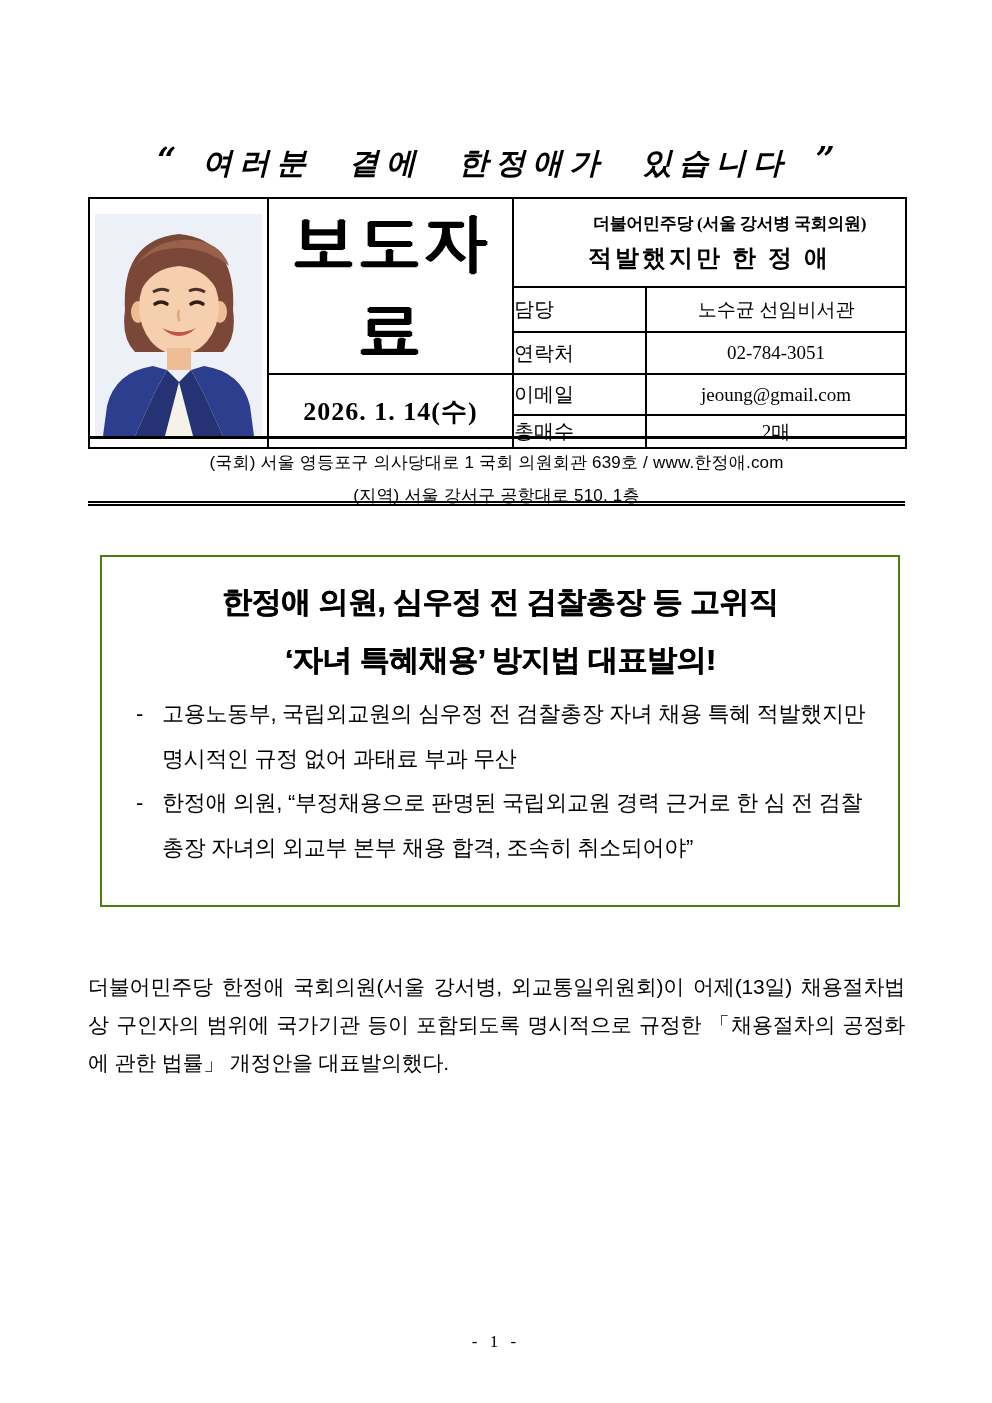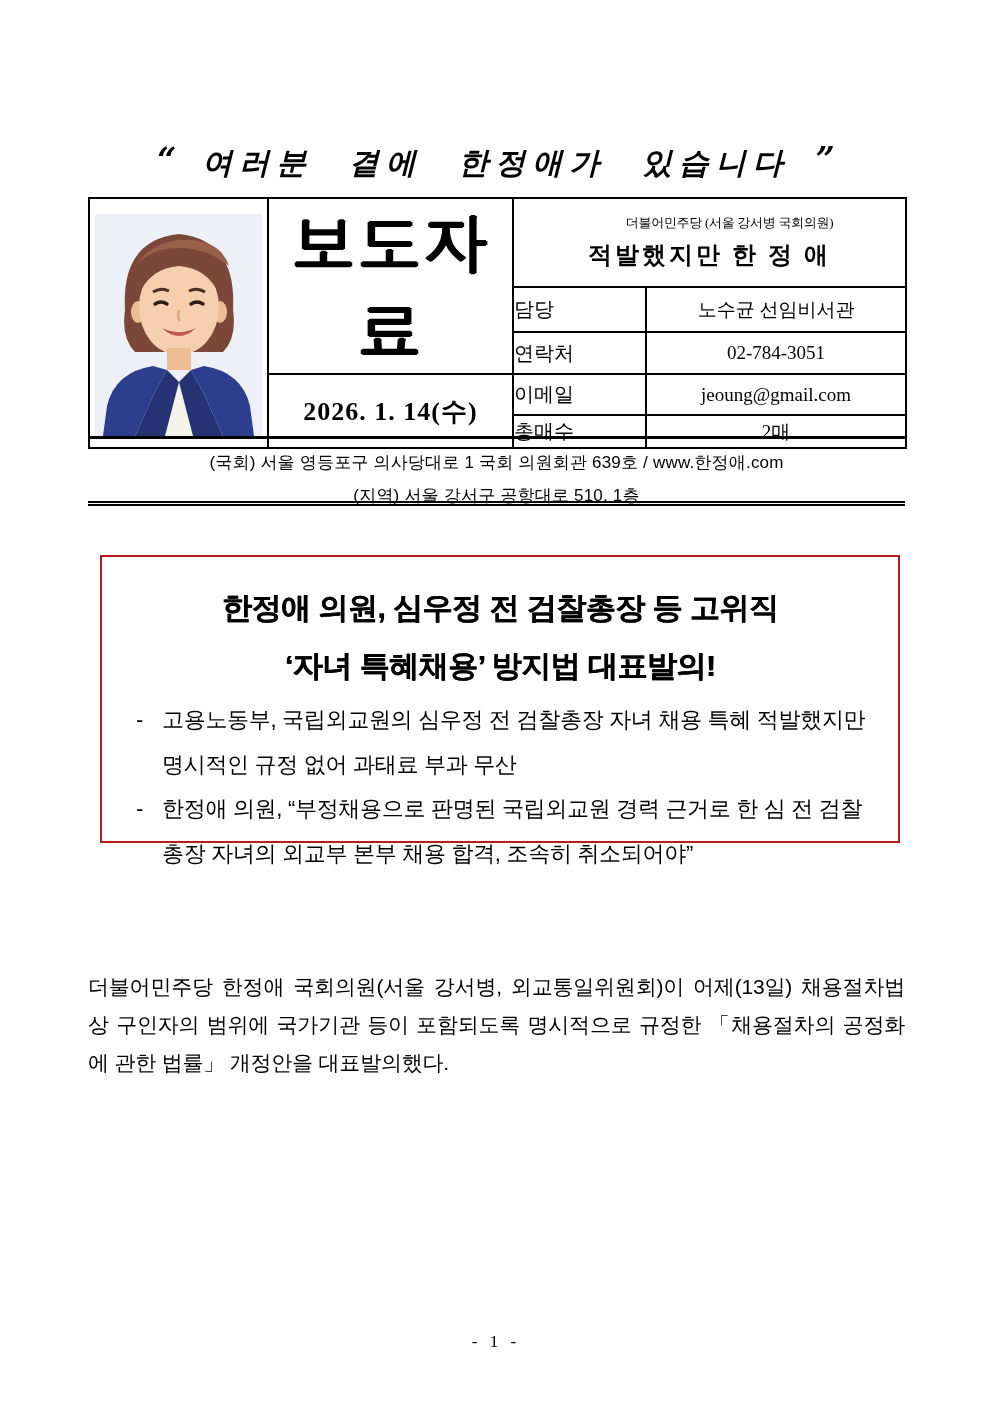--- a/index.html
+++ b/index.html
@@ -34,21 +34,21 @@
   td.press-cell{
     text-align:center;font-size:64px;font-weight:400;letter-spacing:2px;
     font-family:"Liberation Sans",sans-serif;
     text-shadow:1.6px 0 #000,-1.6px 0 #000,0 1.1px #000,0 -1.1px #000;
   }
   td.date-cell{
     text-align:center;font-family:"Liberation Serif",serif;
     font-size:26px;font-weight:bold;letter-spacing:1px;
   }
   td.org-cell{text-align:center;font-family:"Liberation Serif",serif;}
-  .party-line{font-size:13px;font-weight:normal;letter-spacing:-0.3px;margin-bottom:7px;margin-left:40px;}
+  .party-line{font-size:17px;font-weight:bold;letter-spacing:-0.3px;margin-bottom:7px;margin-left:40px;}
   .name-line{font-size:24px;font-weight:bold;letter-spacing:3px;}
 
   td.label-cell{
     font-family:"Liberation Serif",serif;font-size:20px;
     text-align:justify;text-align-last:justify;padding:0 25px;
   }
   td.value-cell{
     font-family:"Liberation Serif",serif;font-size:19px;text-align:center;
   }
 
@@ -58,22 +58,22 @@
     position:absolute;top:446px;left:88px;width:817px;text-align:center;
     font-size:17px;line-height:33px;letter-spacing:0.2px;
   }
   .double-rule{
     position:absolute;top:501px;left:88px;width:817px;height:5px;
     border-top:2px solid #000;border-bottom:2px solid #000;box-sizing:border-box;
   }
 
   
   .title-box{
-    position:absolute;top:555px;left:100px;width:800px;height:288px;
-    border:2px solid #b91c1c;box-sizing:border-box;padding:22px 26px 0 26px;
+    position:absolute;top:555px;left:100px;width:800px;height:352px;
+    border:2px solid #4d7c0f;box-sizing:border-box;padding:16px 26px 0 26px;
   }
   .headline{
     text-align:center;font-size:30px;font-weight:800;line-height:58px;
     letter-spacing:-0.5px;text-shadow:0.7px 0 #000;
   }
   .bullets{margin-top:3px;font-size:22px;line-height:44.5px;letter-spacing:-0.3px;}
   .bullet{position:relative;padding-left:34px;}
   .bullet .marker{position:absolute;left:8px;top:0;}
 
   

